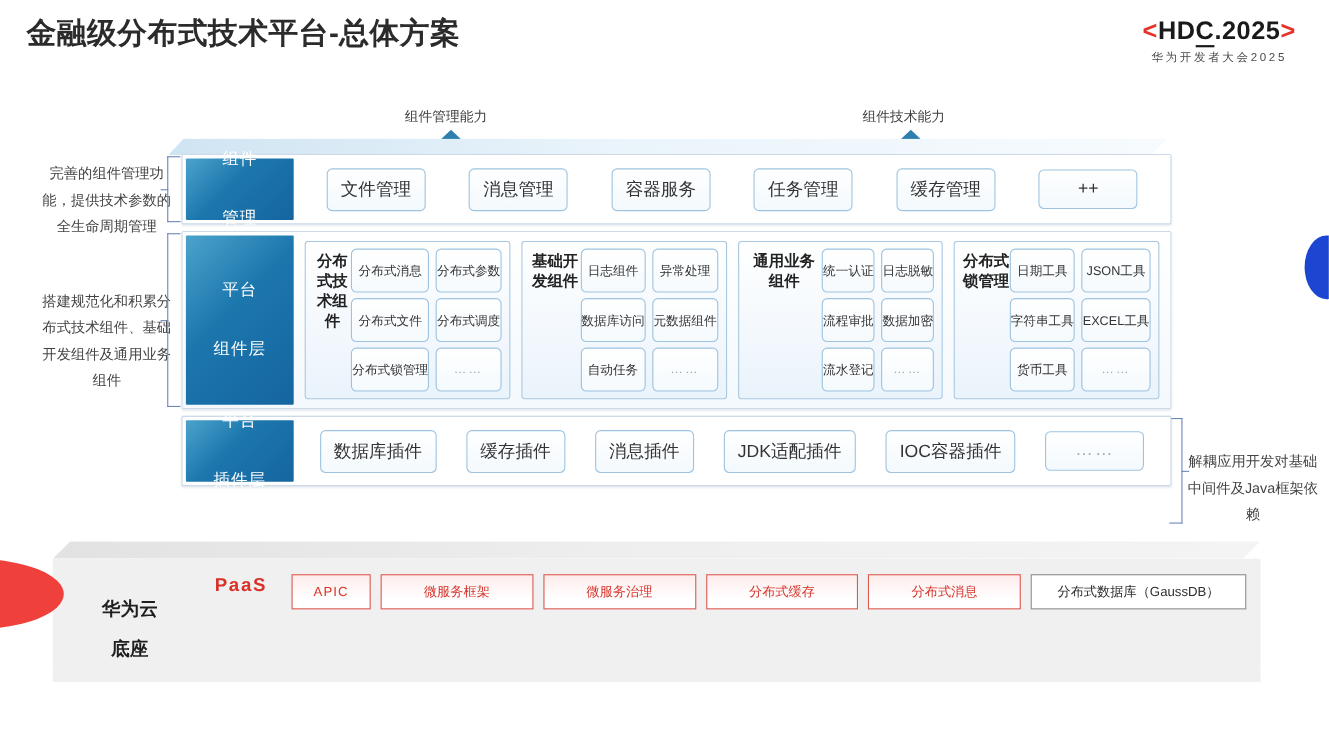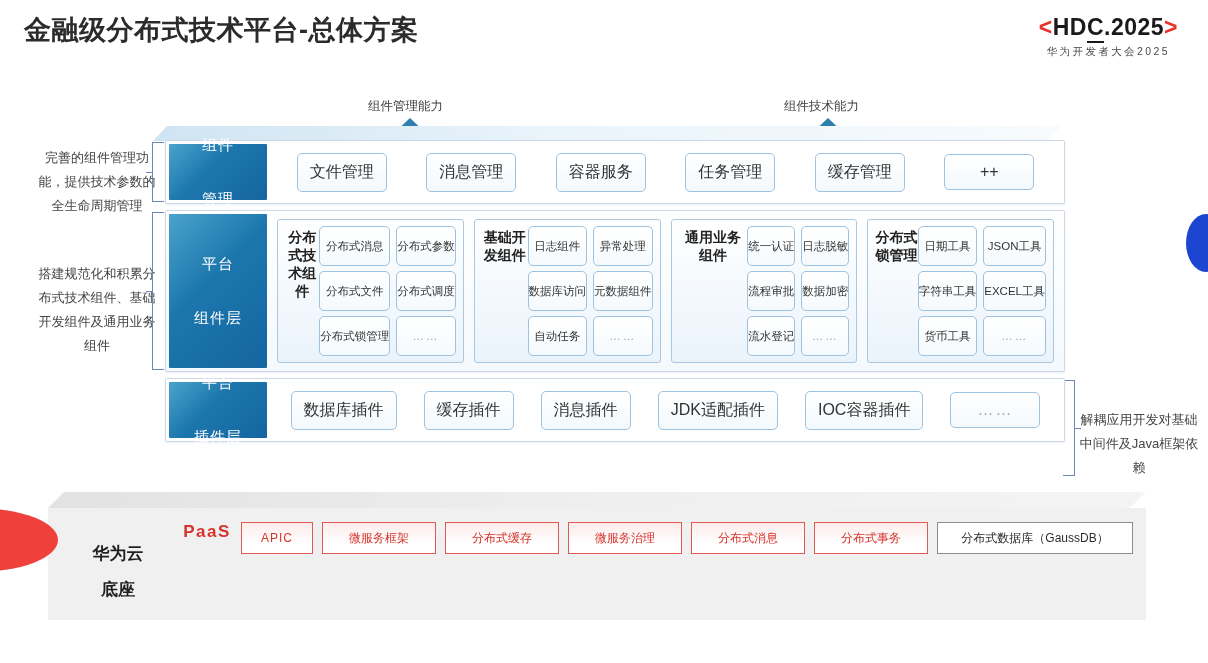--- a/index.html
+++ b/index.html
@@ -279,24 +279,23 @@
   <div id="paas-left">
     <div>华为云</div>
     <div>底座</div>
   </div>
 
   <div class="paas-row" id="paas-row-1">
     <div class="row-tag" id="tag-paas">PaaS</div>
     <div class="paas-items">
       <div class="pill red" id="pill-apic">APIC</div>
       <div class="pill red flex1">微服务框架</div>
+      <div class="pill red flex1">微服务治理</div>
       <div class="pill red flex1">分布式缓存</div>
-      <div class="pill red flex1">微服务治理</div>
       <div class="pill red flex1">分布式消息</div>
-      <div class="pill red flex1">分布式事务</div>
       <div class="pill gray" id="pill-gauss">分布式数据库（GaussDB）</div>
     </div>
   </div>
 
 </div>
 <div id="bottom-strip"></div>
 
 <div id="red-wedge"></div>
 <div id="blue-lens"></div>
 

